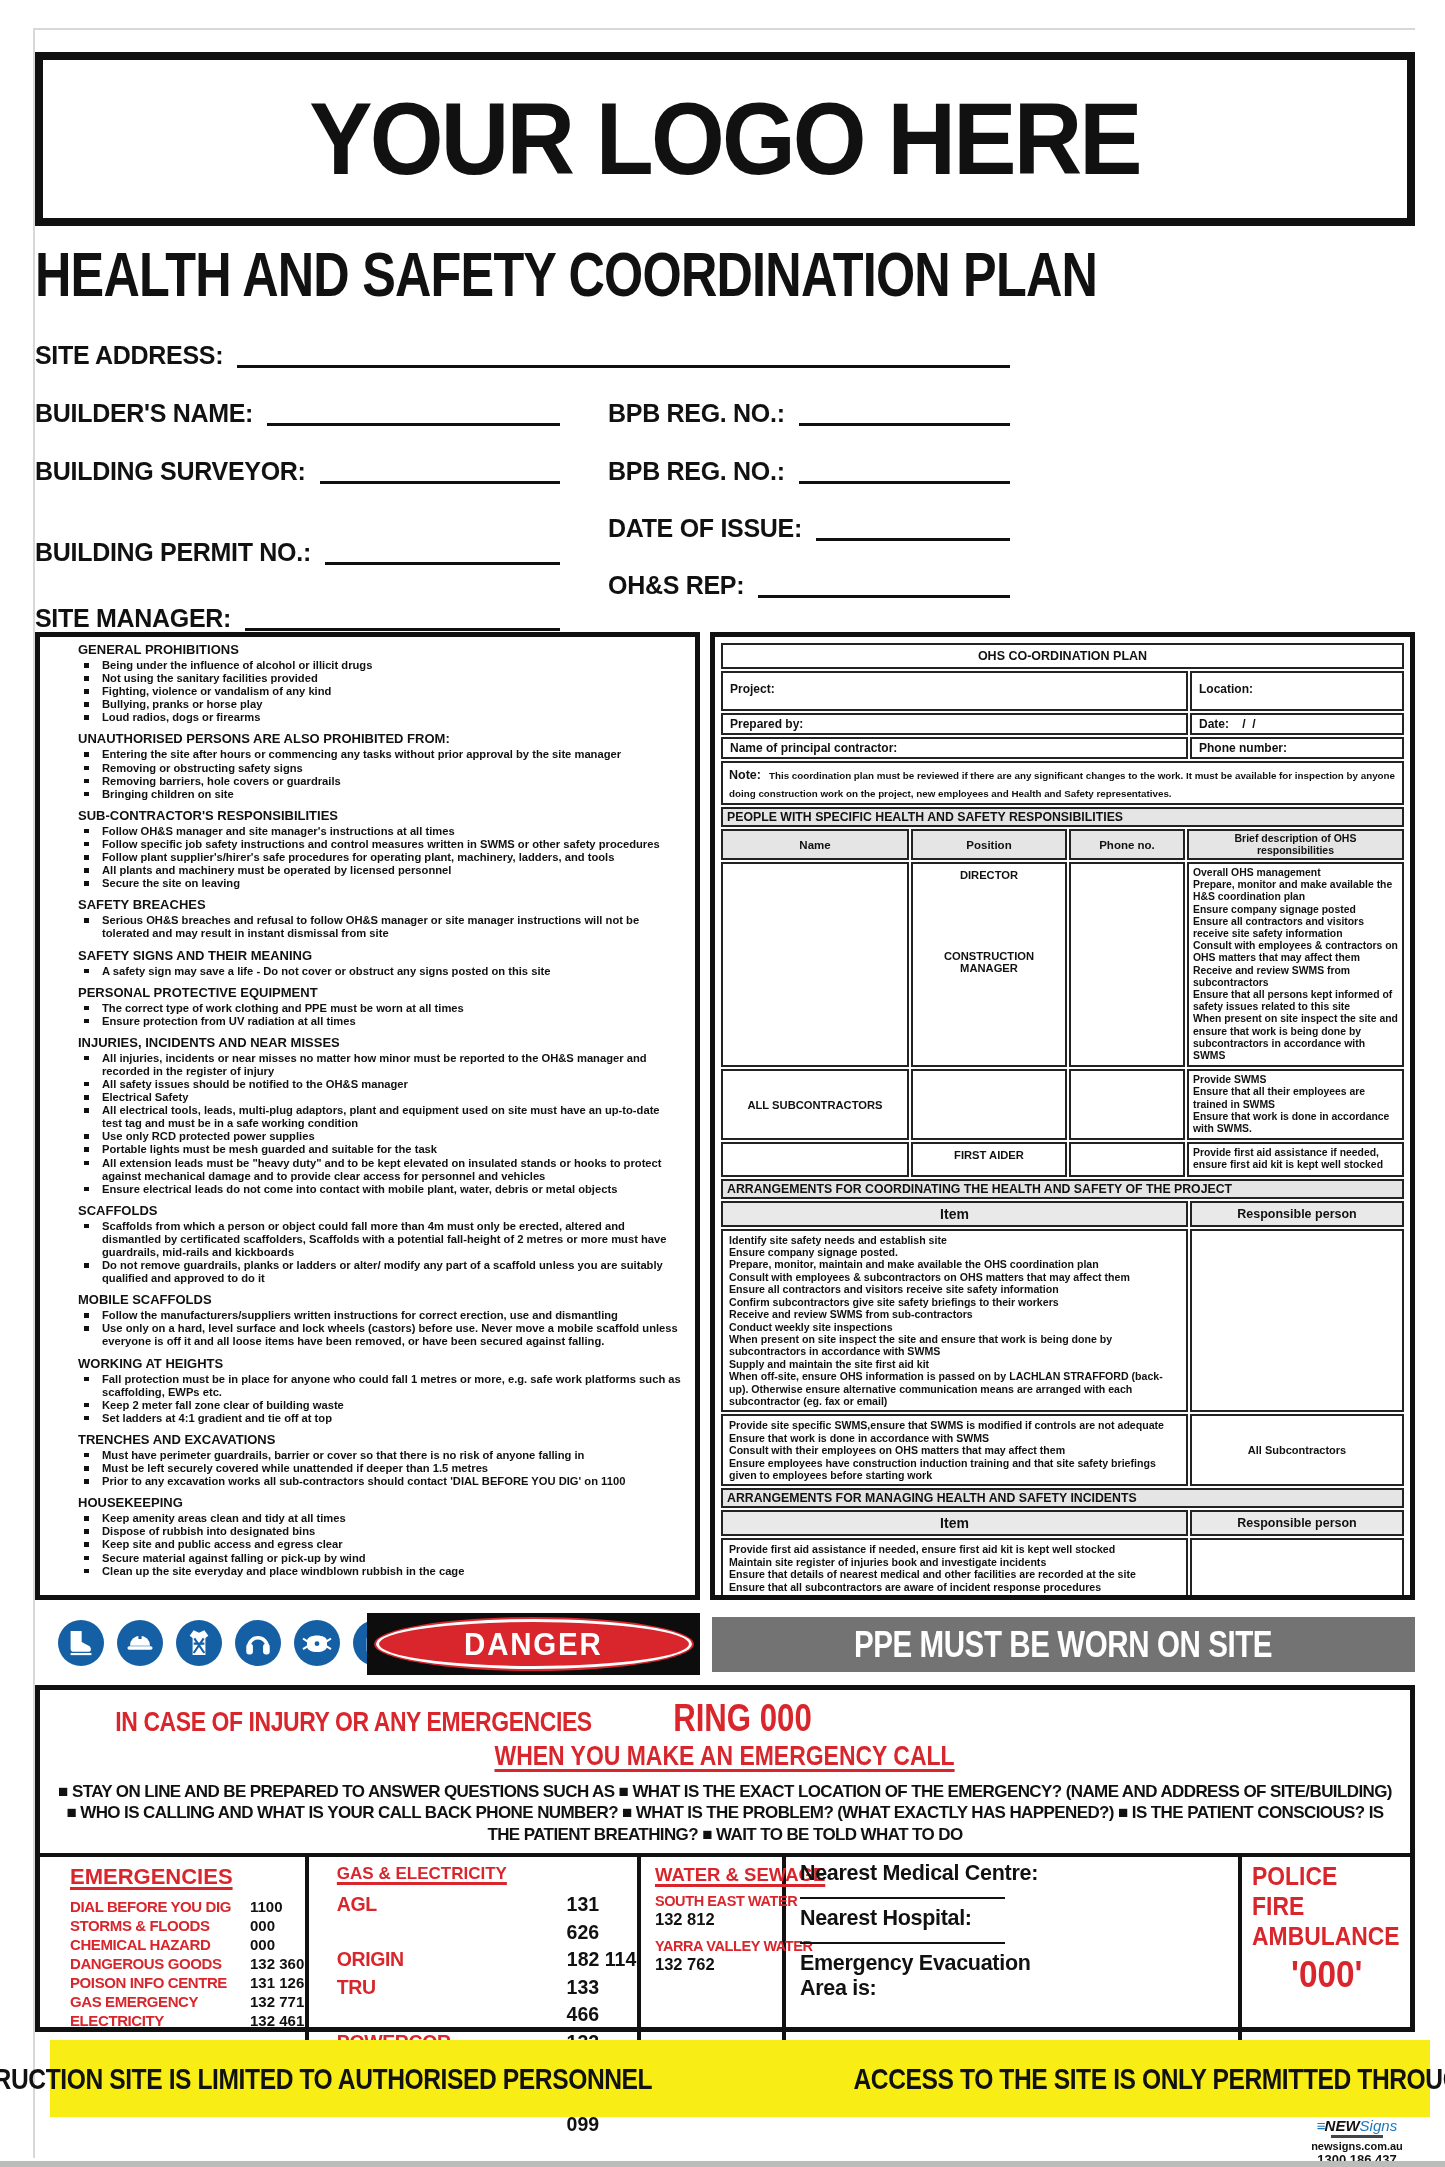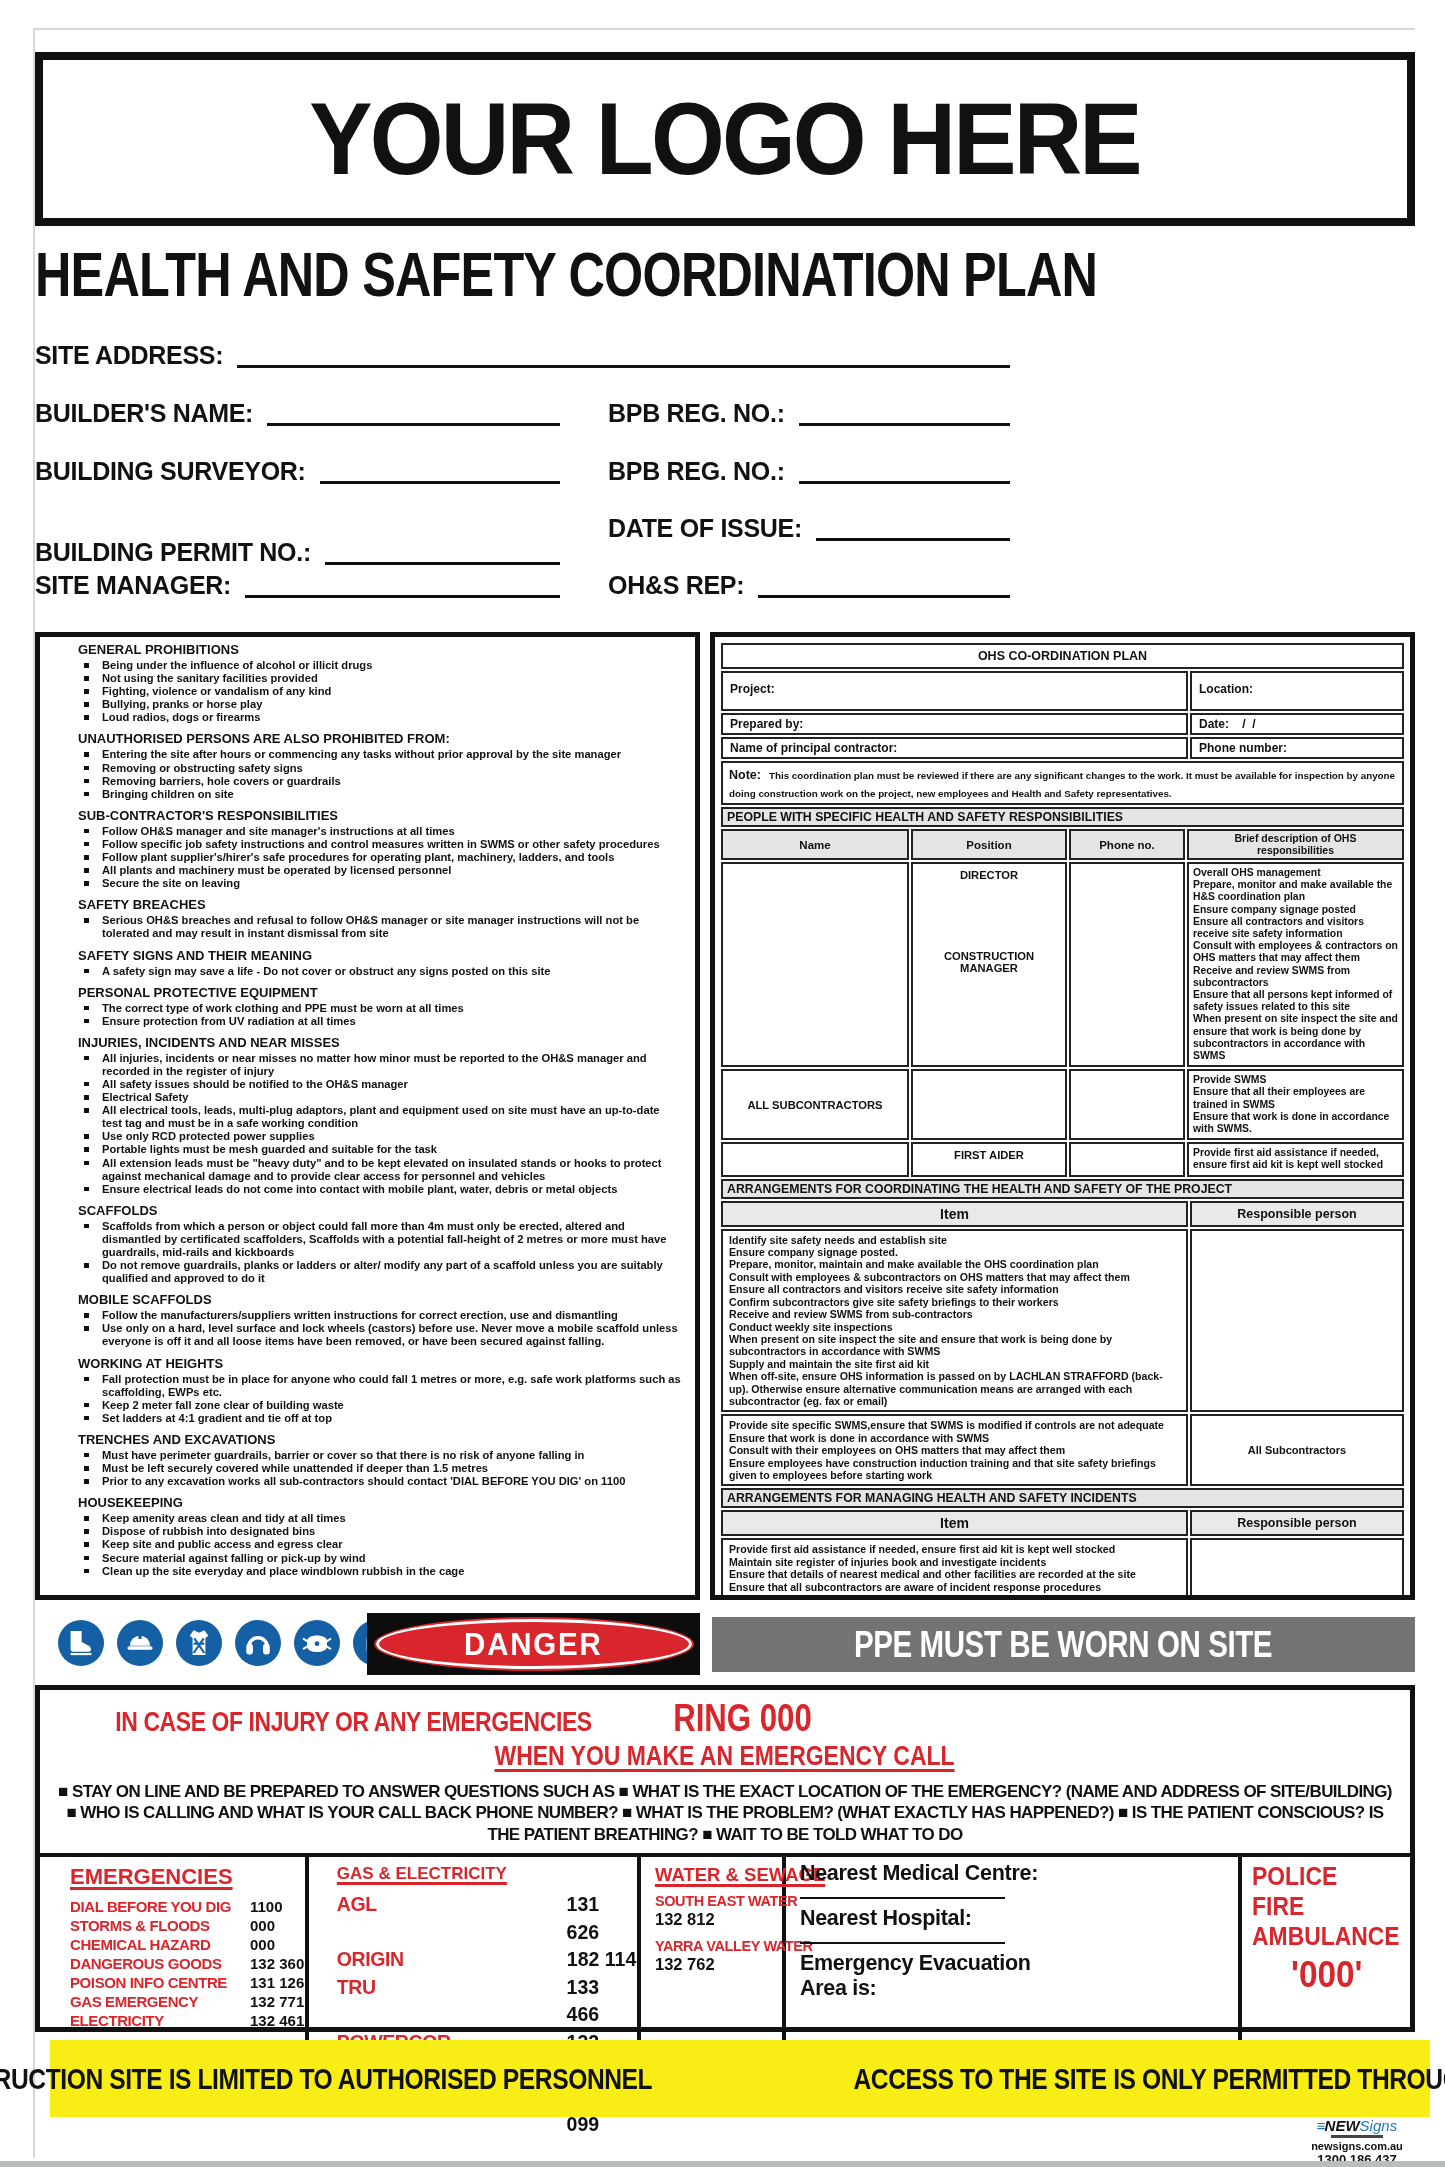--- a/index.html
+++ b/index.html
@@ -160,21 +160,21 @@
     <span class="fline"></span>
   </div>
   <div class="form-row" style="left:35px;top:527px;width:525px;">
     <span class="flabel">BUILDING PERMIT NO.:</span>
     <span class="fline"></span>
   </div>
   <div class="form-row" style="left:608px;top:503px;width:402px;">
     <span class="flabel">DATE OF ISSUE:</span>
     <span class="fline"></span>
   </div>
-  <div class="form-row" style="left:35px;top:560px;width:525px;">
+  <div class="form-row" style="left:35px;top:593px;width:525px;">
     <span class="flabel">SITE MANAGER:</span>
     <span class="fline"></span>
   </div>
   <div class="form-row" style="left:608px;top:560px;width:402px;">
     <span class="flabel">OH&amp;S REP:</span>
     <span class="fline"></span>
   </div>
 
   <div class="panel left-panel">
     <div>

